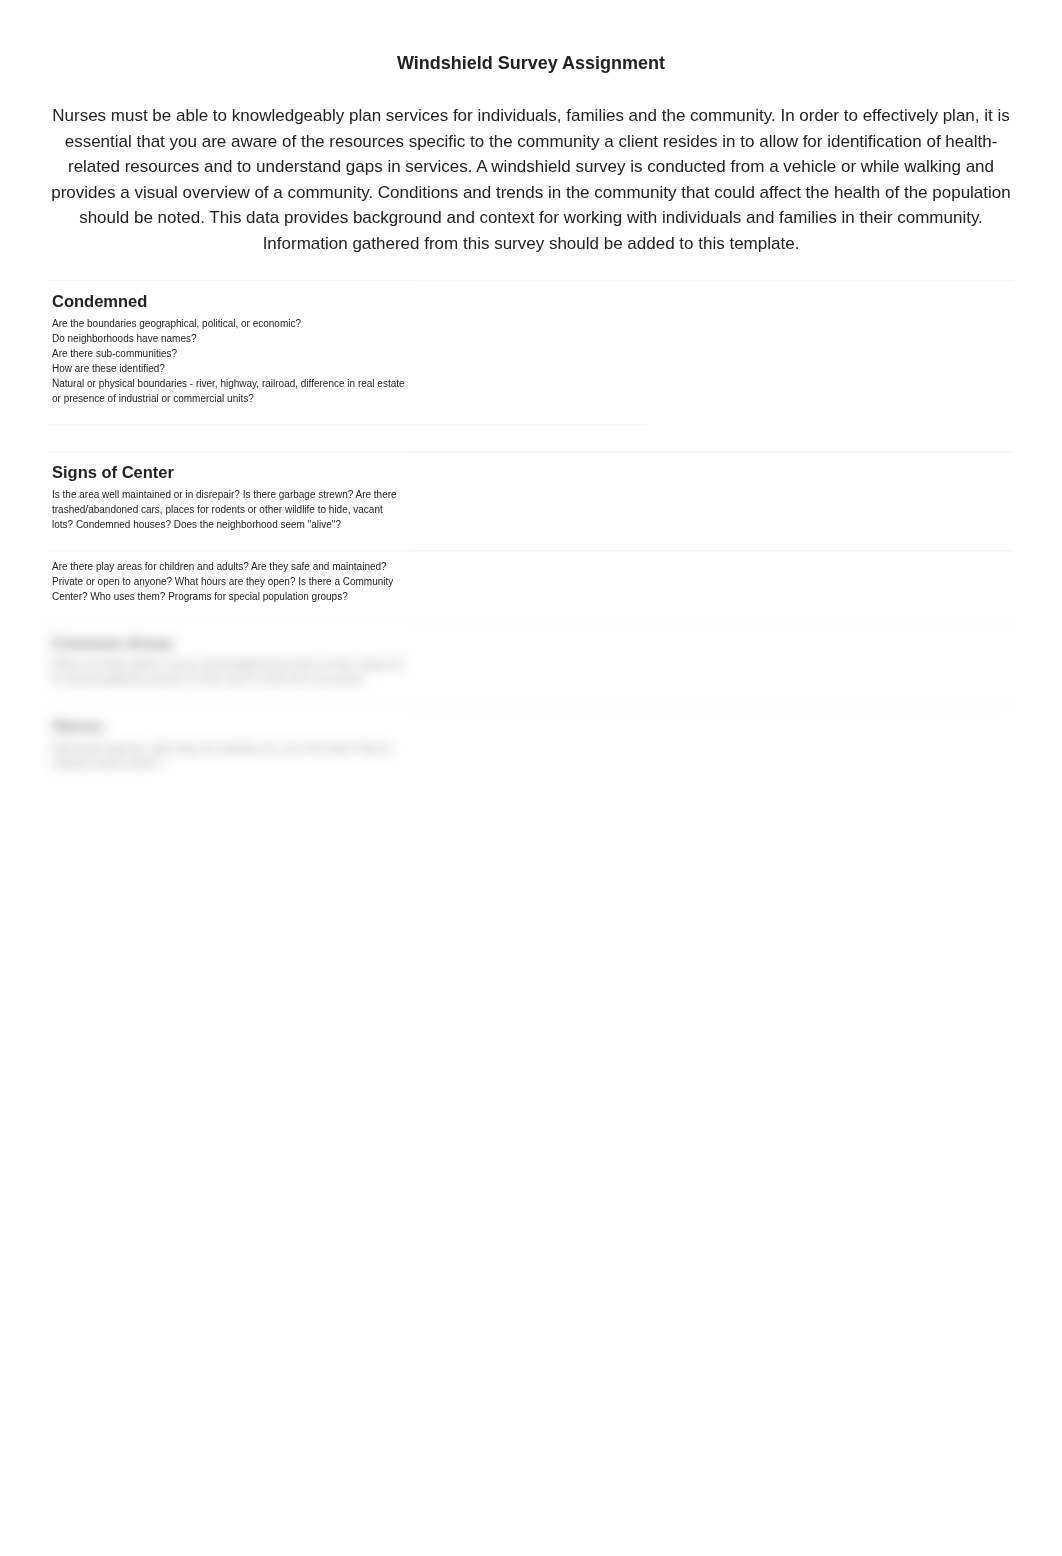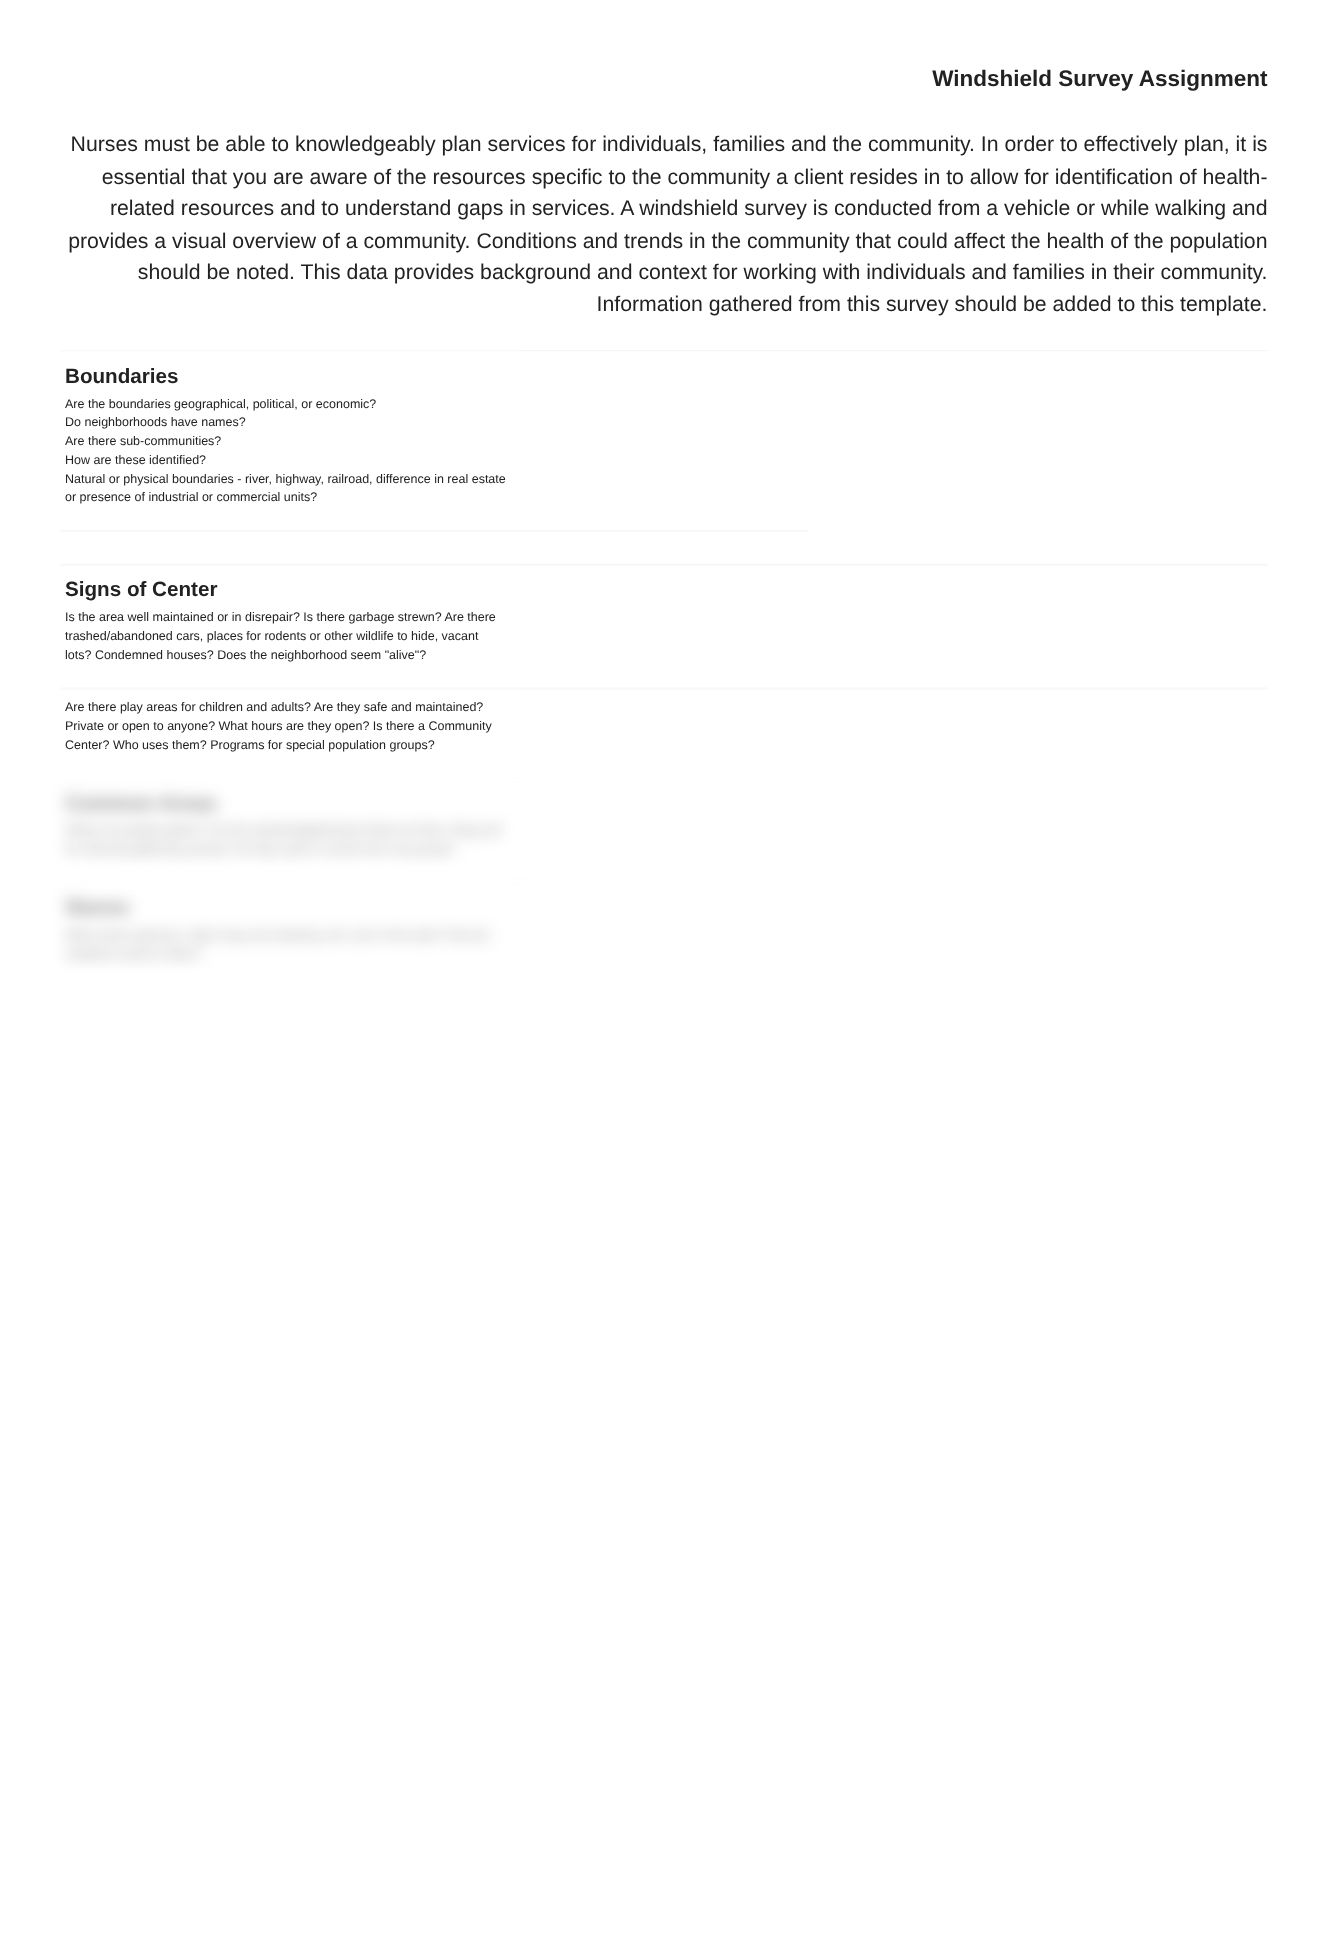--- a/index.html
+++ b/index.html
@@ -10,29 +10,29 @@
       height: 1556px;
       position: relative;
       color: #222;
       font-size: 16px;
       line-height: 1.5;
     }
     .page {
       padding: 50px 48px 0 48px;
     }
     .title {
-      text-align: right;
+      text-align: center;
       font-weight: 700;
       font-size: 18px;
       margin-bottom: 26px;
     }
     .intro {
       font-size: 17px;
       margin-bottom: 24px;
-      text-align: right;
+      text-align: center;
     }
     .table {
       width: 100%;
       border-collapse: separate;
       border-spacing: 0;
     }
     .row {
       display: flex;
       width: 100%;
     }
@@ -70,21 +70,21 @@
 <body>
 
 <div class="page">
   <div class="title">Windshield Survey Assignment</div>
   <div class="intro">Nurses must be able to knowledgeably plan services for individuals, families and the community.  In order to effectively plan, it is essential that you are aware of the resources specific to the community a client resides in to allow for identification of health-related resources and to understand gaps in services. A windshield survey is conducted from a vehicle or while walking and provides a visual overview of a community. Conditions and trends in the community that could affect the health of the population should be noted. This data provides background and context for working with individuals and families in their community.  Information gathered from this survey should be added to this template.</div>
 
   <div class="table">
 
     <div class="row">
       <div class="cell-left">
-        <div class="sec-title">Boundaries</div>
+        <div class="sec-title">Condemned</div>
         <div class="sec-body">Are the boundaries geographical, political, or economic?<br>Do neighborhoods have names?<br>Are there sub-communities?<br>How are these identified?<br>Natural or physical boundaries - river, highway, railroad, difference in real estate or presence of industrial or commercial units?</div>
       </div>
       <div class="cell-right"></div>
     </div>
 
     <div class="row">
       <div class="cell-right"></div>
     </div>
 
     <div class="row">

